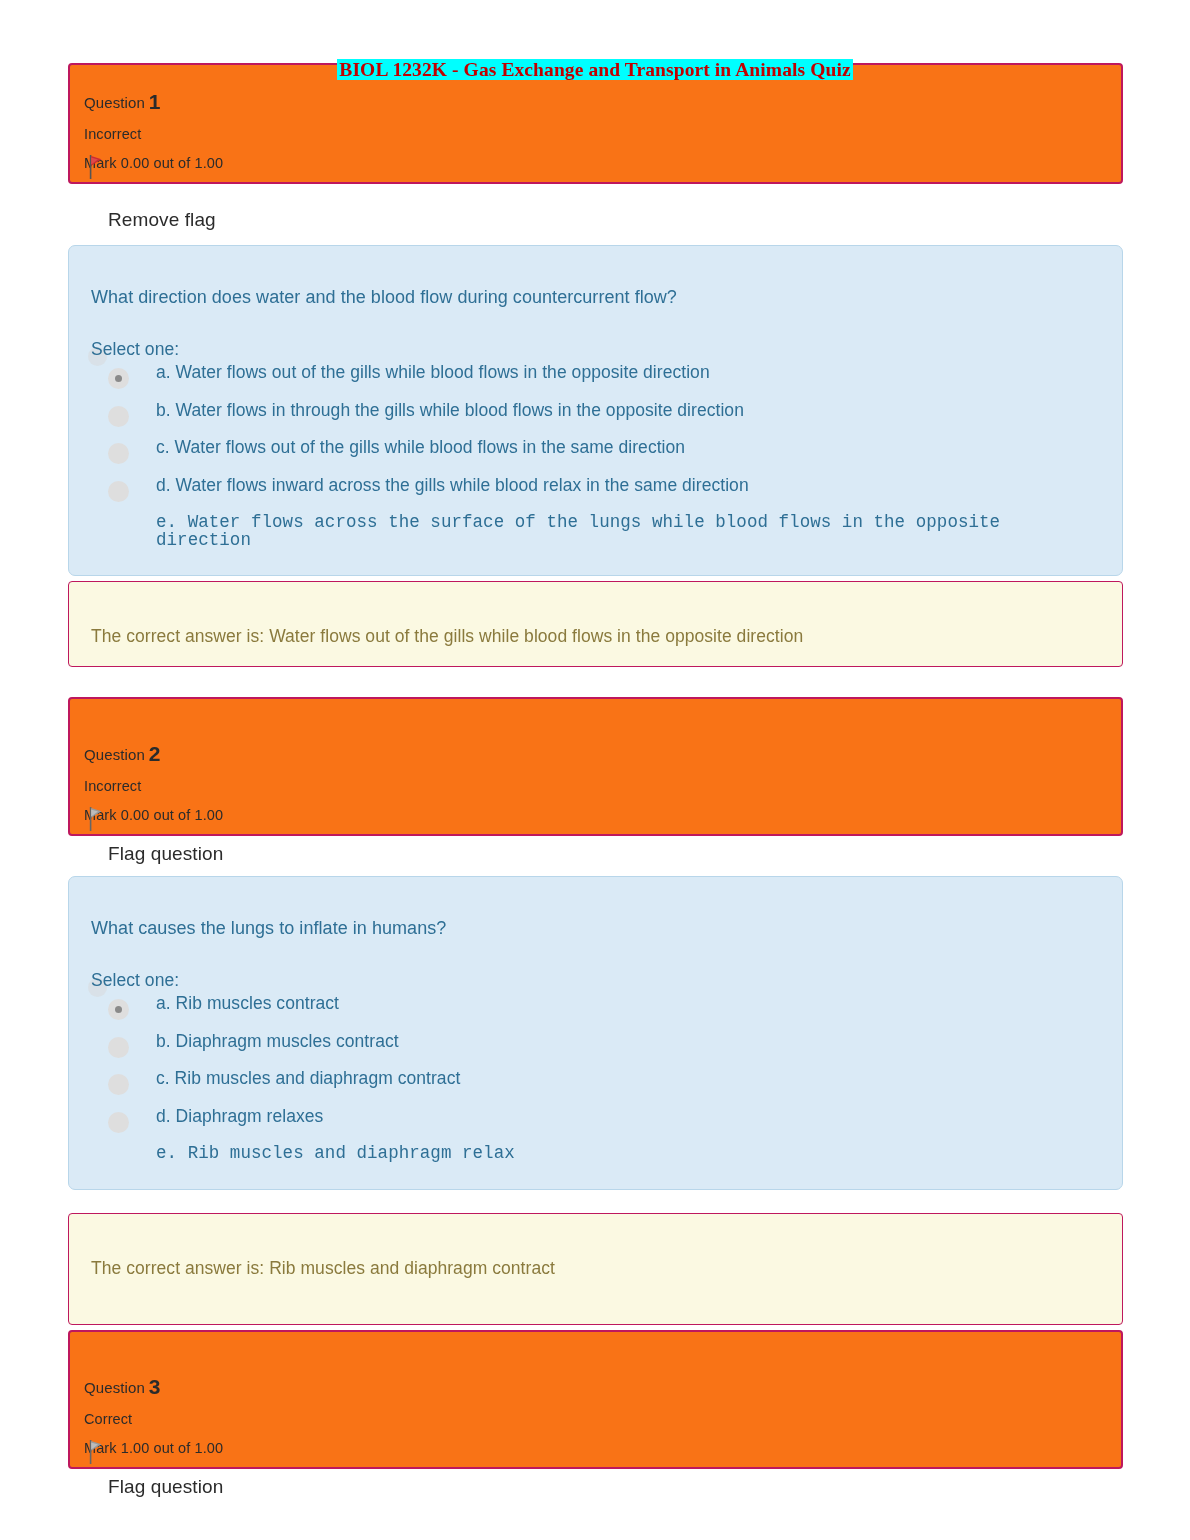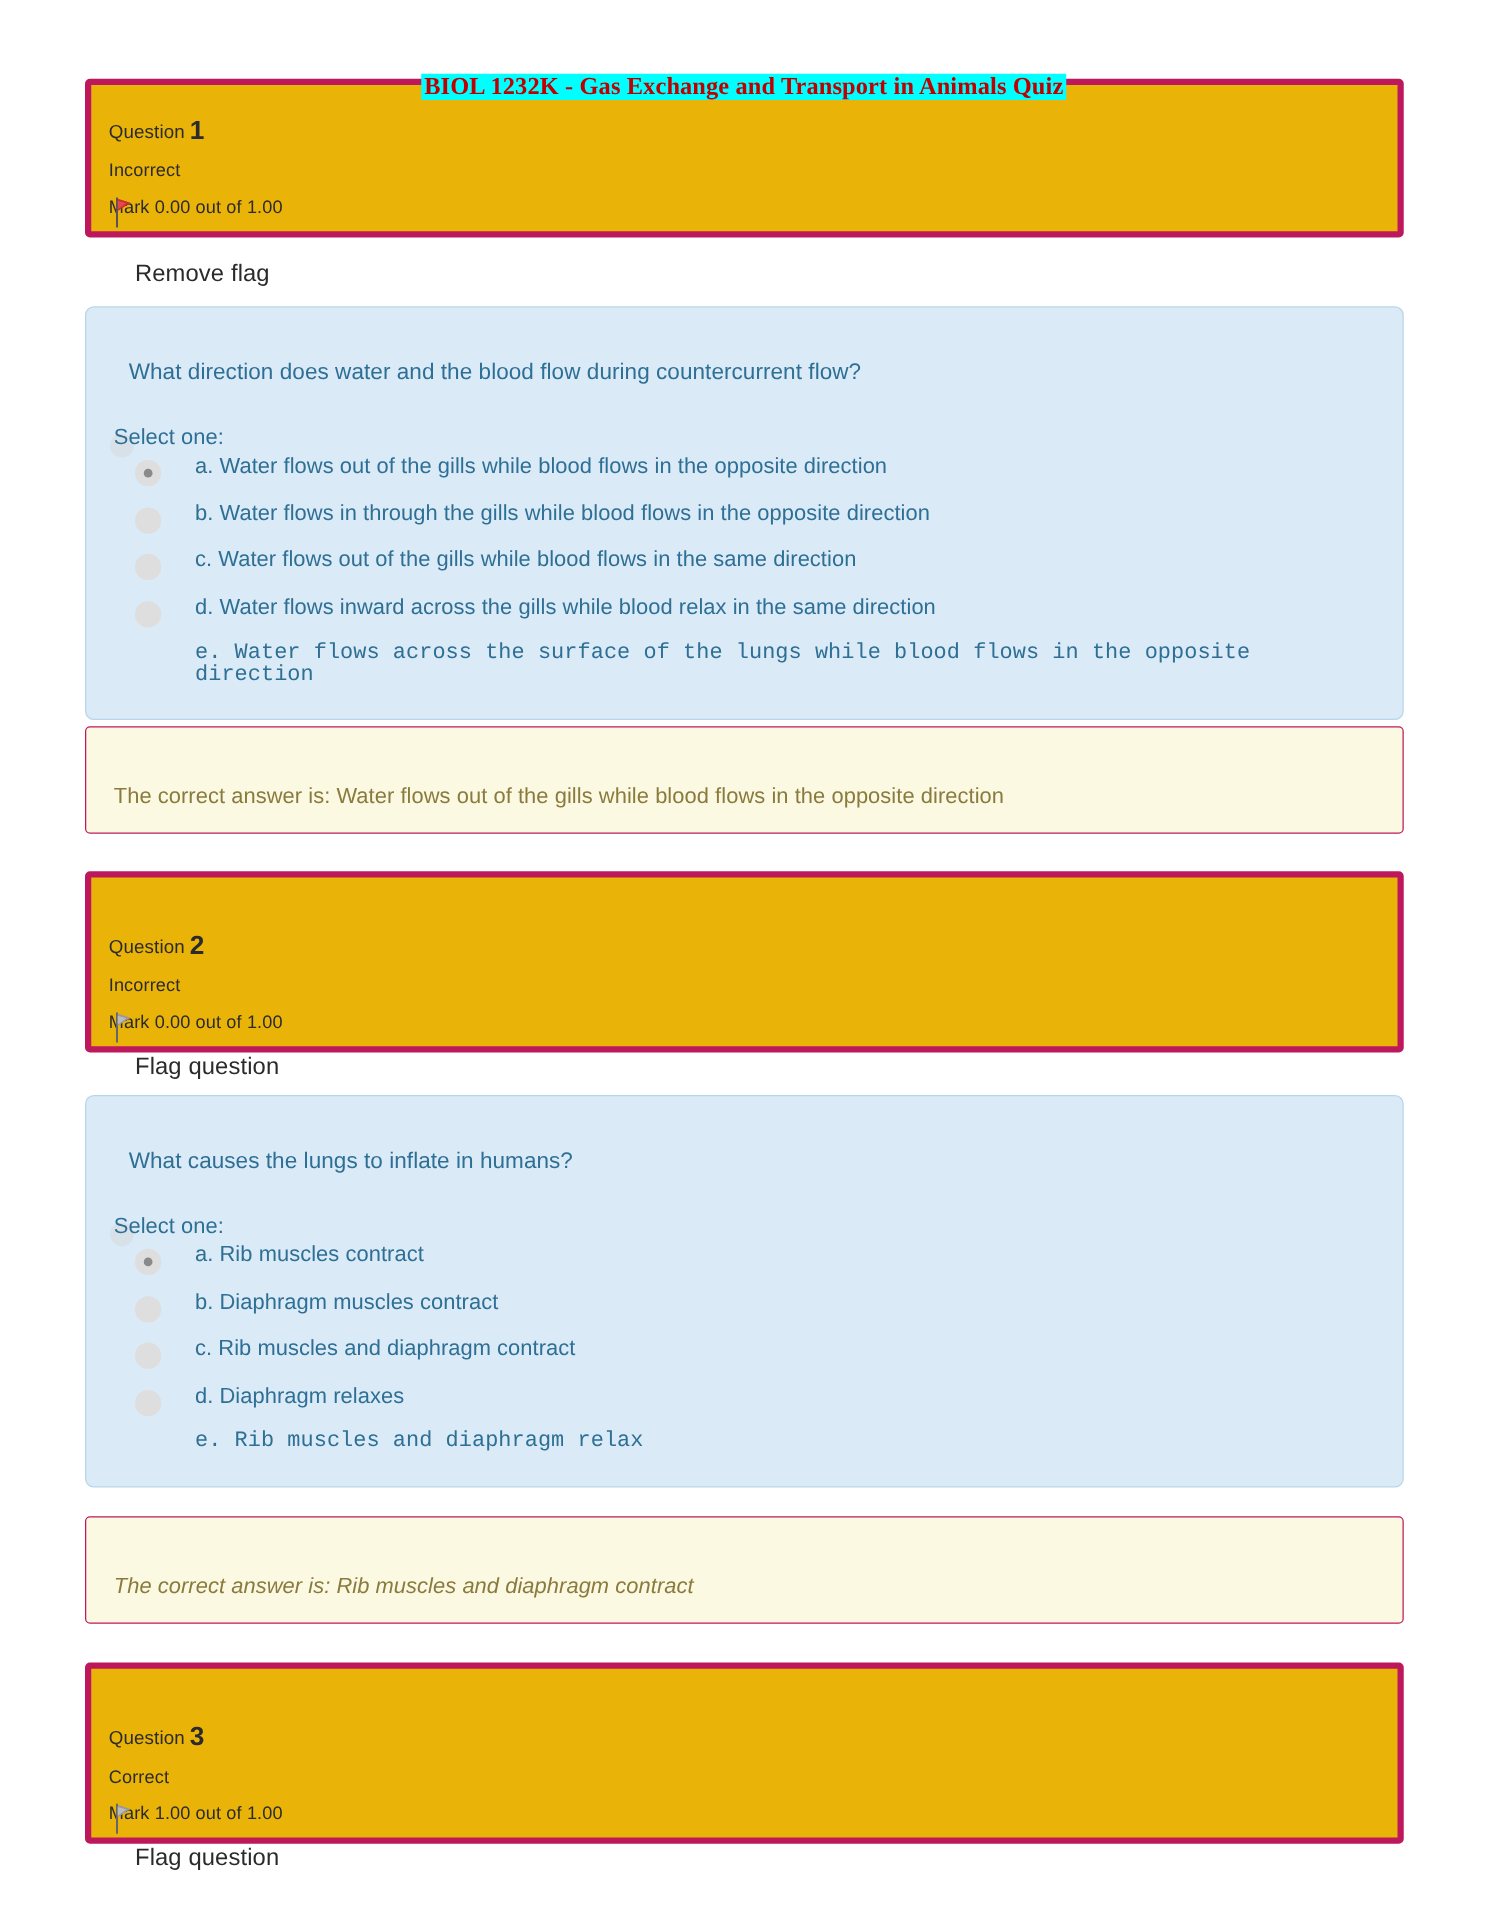--- a/index.html
+++ b/index.html
@@ -46,22 +46,22 @@
   }
 
   
   .qblock {
     position: absolute;
     left: 68px;
     width: 1055px;
   }
 
   .qheader {
-    background: #eab308;
-    border: 5px solid #be185d;
+    background: #f97316;
+    border: 2px solid #be185d;
     border-radius: 4px;
     box-sizing: border-box;
     width: 100%;
     padding: 26px 0 12px 14px;
     position: relative;
   }
   .qheader-tall {
     padding-top: 44px;
   }
 
@@ -124,21 +124,21 @@
     border: 1px solid #b8d6ea;
     border-radius: 7px;
     padding: 40px 22px 26px 22px;
     color: #2e6f95;
   }
 
   .qtext {
     font-size: 18px;
     line-height: 1.3;
     color: #2e6f95;
-    margin: 0 0 30px 12px;
+    margin: 0 0 30px 0;
     letter-spacing: 0.05px;
   }
 
   .select-one {
     font-size: 17.5px;
     color: #2e6f95;
     margin: 0 0 4px 0;
     position: relative;
     letter-spacing: 0.05px;
   }
@@ -310,21 +310,21 @@
         <span class="radio"></span>
         <span>d. Diaphragm relaxes</span>
       </li>
       <li class="opt">
         
         <span>e. Rib muscles and diaphragm relax</span>
       </li>
     </ul>
   </div>
 
-  <div class="feedback" style="top:1213px; height:86px;font-style:italic;">
+  <div class="feedback" style="top:1213px; height:112px;">
     <span>The correct answer is: Rib muscles and diaphragm contract</span>
   </div>
 
   <div class="qblock" style="top:1330px;">
     <div class="qheader qheader-tall">
       <div class="qno">
         <span>Question</span><span class="qnum">3</span>
       </div>
       <div class="qstate">Correct</div>
       <div class="qmark">

